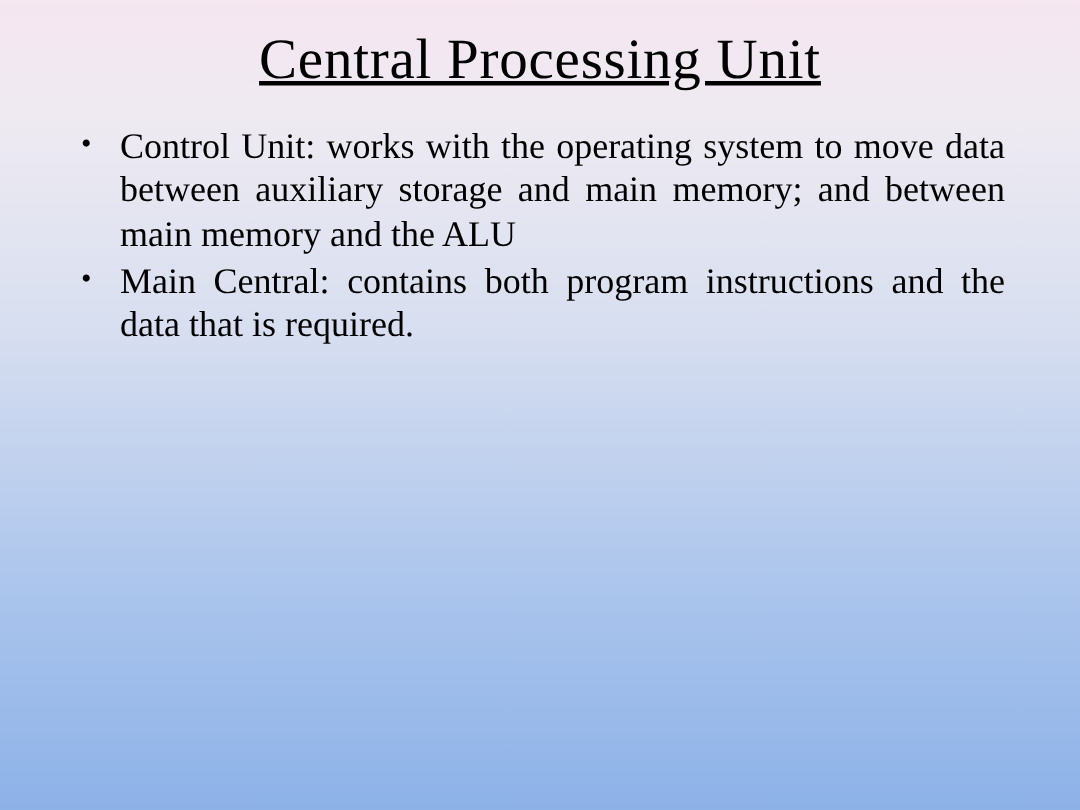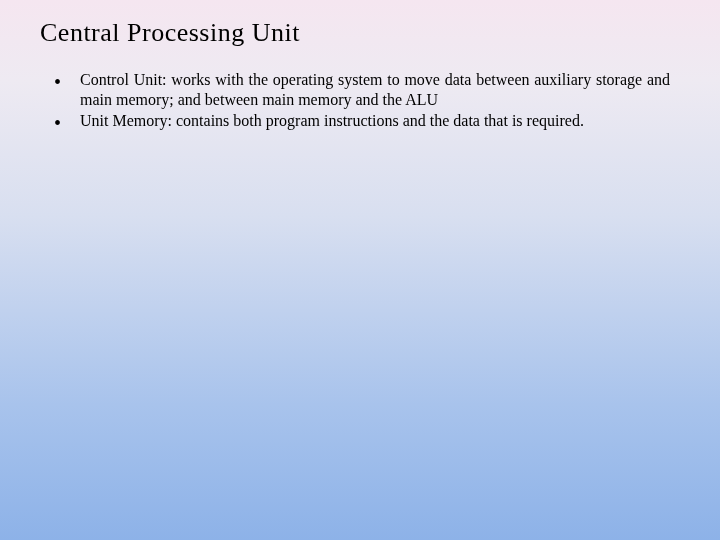--- a/index.html
+++ b/index.html
@@ -12,48 +12,50 @@
   .slide {
     width: 720px;
     height: 540px;
     background: linear-gradient(to bottom, #f5e6f0 0%, #eeeaf2 15%, #d8dff0 40%, #a8c3ec 75%, #8db2e8 100%);
     font-family: "Times New Roman", Times, serif;
     color: #000;
     box-sizing: border-box;
     padding: 18px 40px 30px 40px;
   }
   .title {
-    font-size: 26px;
+    text-align: center;
+    font-size: 38px;
     font-weight: normal;
     margin: 0 0 22px 0;
     letter-spacing: 0.5px;
+    text-decoration: underline;
   }
   ul.bullets {
     list-style: none;
     margin: 0;
     padding: 0 10px 0 10px;
   }
   ul.bullets li {
     position: relative;
-    font-size: 16px;
+    font-size: 24px;
     line-height: 1.22;
     text-align: justify;
     padding-left: 30px;
     margin-bottom: 2px;
   }
   ul.bullets li::before {
     content: "•";
     position: absolute;
     left: 4px;
     top: 0;
     font-size: 20px;
   }
 </style>
 </head>
 <body>
 
 <div class="slide">
   <h1 class="title">Central Processing Unit</h1>
   <ul class="bullets">
     <li>Control Unit: works with the operating system to move data between auxiliary storage and main memory; and between main memory and the ALU</li>
-    <li>Unit Memory: contains both program instructions and the data that is required.</li>
+    <li>Main Central: contains both program instructions and the data that is required.</li>
   </ul>
 </div>
 
 </body></html>

